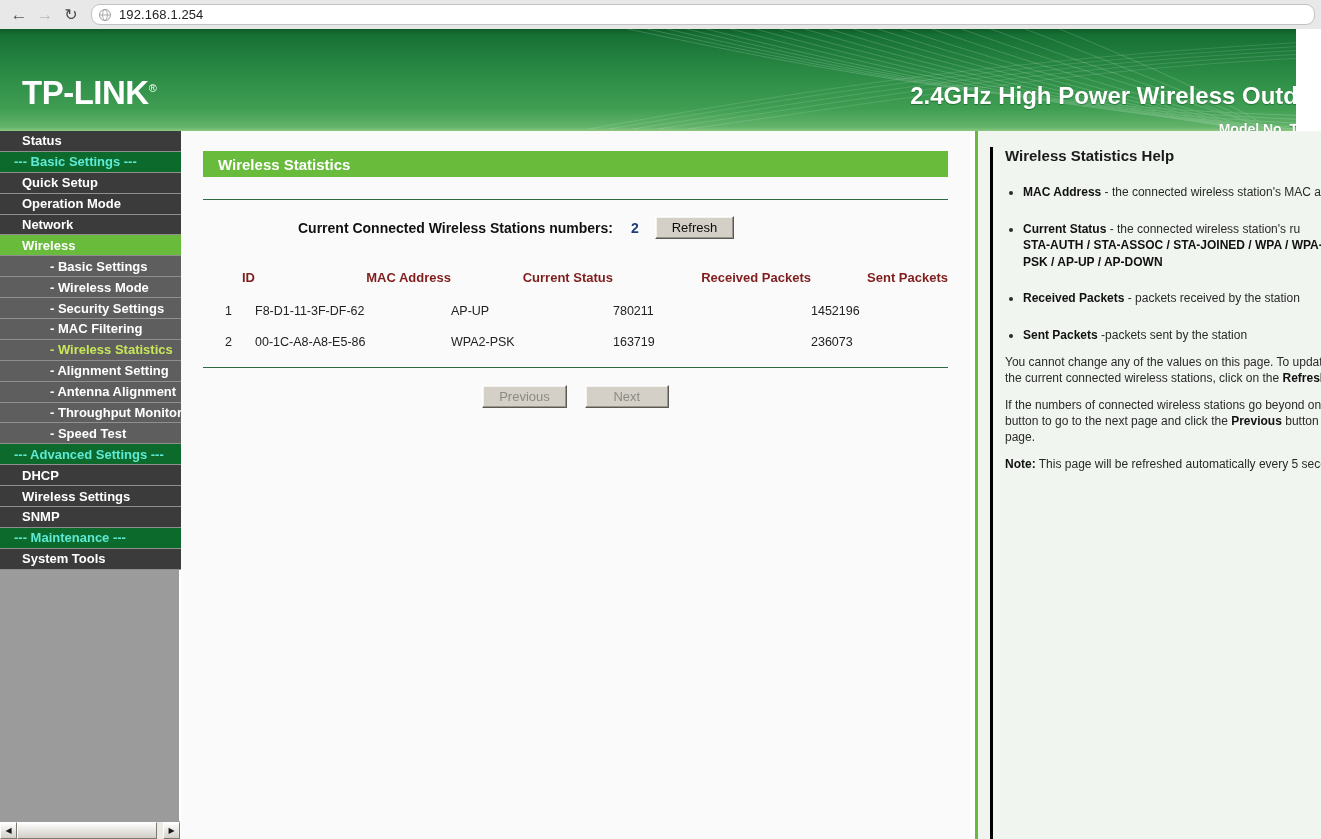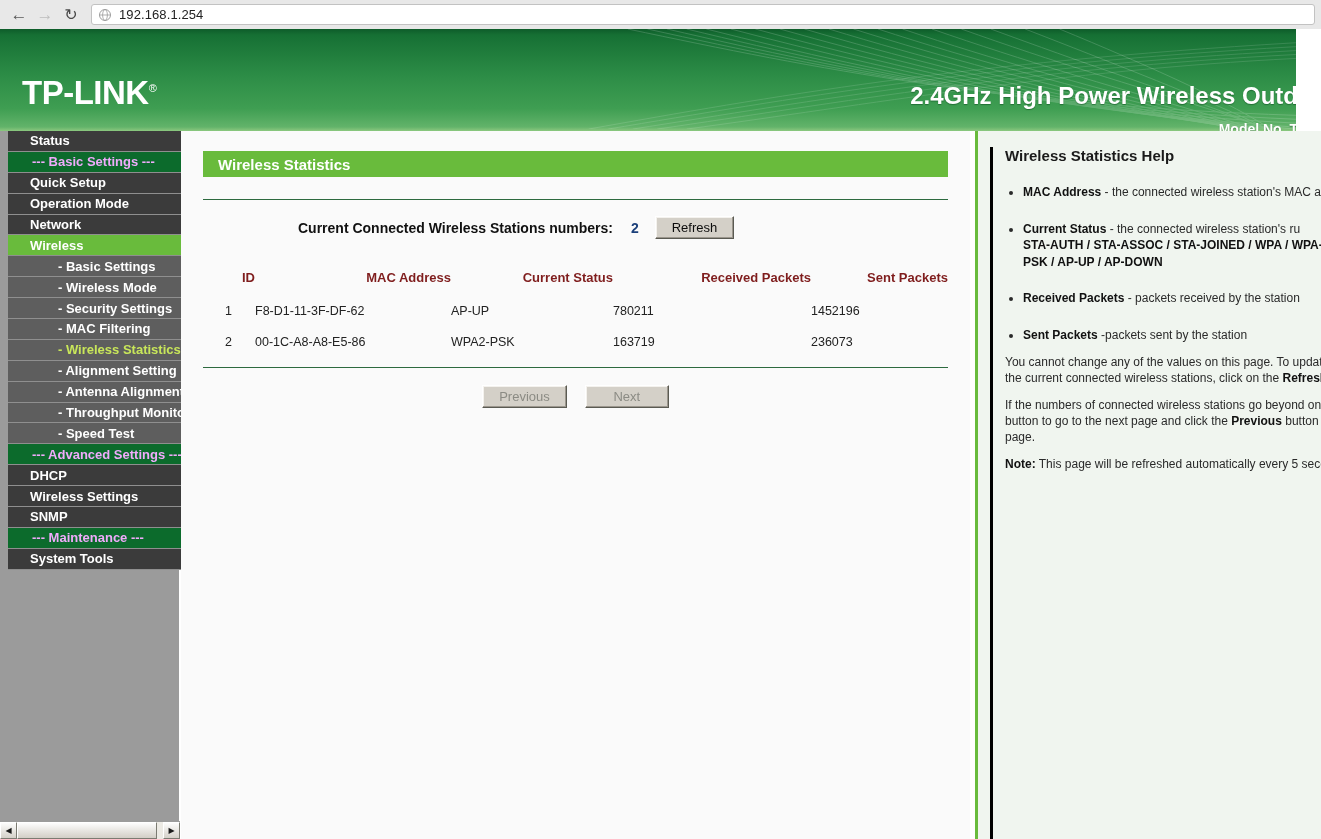--- a/index.html
+++ b/index.html
@@ -23,21 +23,21 @@
     font-size: 17px; color: #5a5a5a; background: transparent;
     border: none; cursor: pointer; line-height: 1;
   }
   .nav-btn.disabled { color: #bdbdbd; }
   .nav-btn.reload { font-size: 16px; color: #4a4a4a; }
   .url-wrap {
     margin-left: 7px;
     flex: 1; height: 21px; margin-right: 6px;
     background: #ffffff;
     border: 1px solid #c2c2c2;
-    border-radius: 3px;
+    border-radius: 9px;
     display: flex; align-items: center;
     padding: 0 6px;
   }
   .globe-icon { width: 14px; height: 14px; margin-right: 7px; flex: none; }
   .url-text {
     font-size: 13px; color: #222; letter-spacing: .1px;
     font-family: "Liberation Sans", sans-serif;
   }
 
   
@@ -90,41 +90,41 @@
     background: #ffffff;
   }
 
   
   .sidebar {
     position: absolute; left: 0; top: 0;
     width: 180px; height: 708px;
     background: #9b9b9b;
     border-right: 1px solid #ffffff;
   }
-  .menu { width: 195px; margin-left: 8px; }
+  .menu { width: 195px; }
   .menu-item {
     height: 20.9px;
     display: flex; align-items: center;
     padding-left: 22px;
     color: #ffffff;
     font-size: 13px; font-weight: bold;
     background: #3b3b3b;
     border-bottom: 1px solid #8f8f8f;
     cursor: pointer;
     white-space: nowrap;
   }
   .menu-item.sub {
     background: #5e5e5e;
     padding-left: 50px;
     font-weight: bold;
   }
   .menu-item.header {
     background: #0c6b2c;
-    padding-left: 24px;
-    color: #f0abfc;
+    padding-left: 14px;
+    color: #5eead4;
   }
   .menu-item.active-green {
     background: #69bb3c;
     color: #ffffff;
     padding-left: 22px;
   }
   .menu-item.active-sub {
     background: #5e5e5e;
     color: #c8e65a;
     padding-left: 50px;

